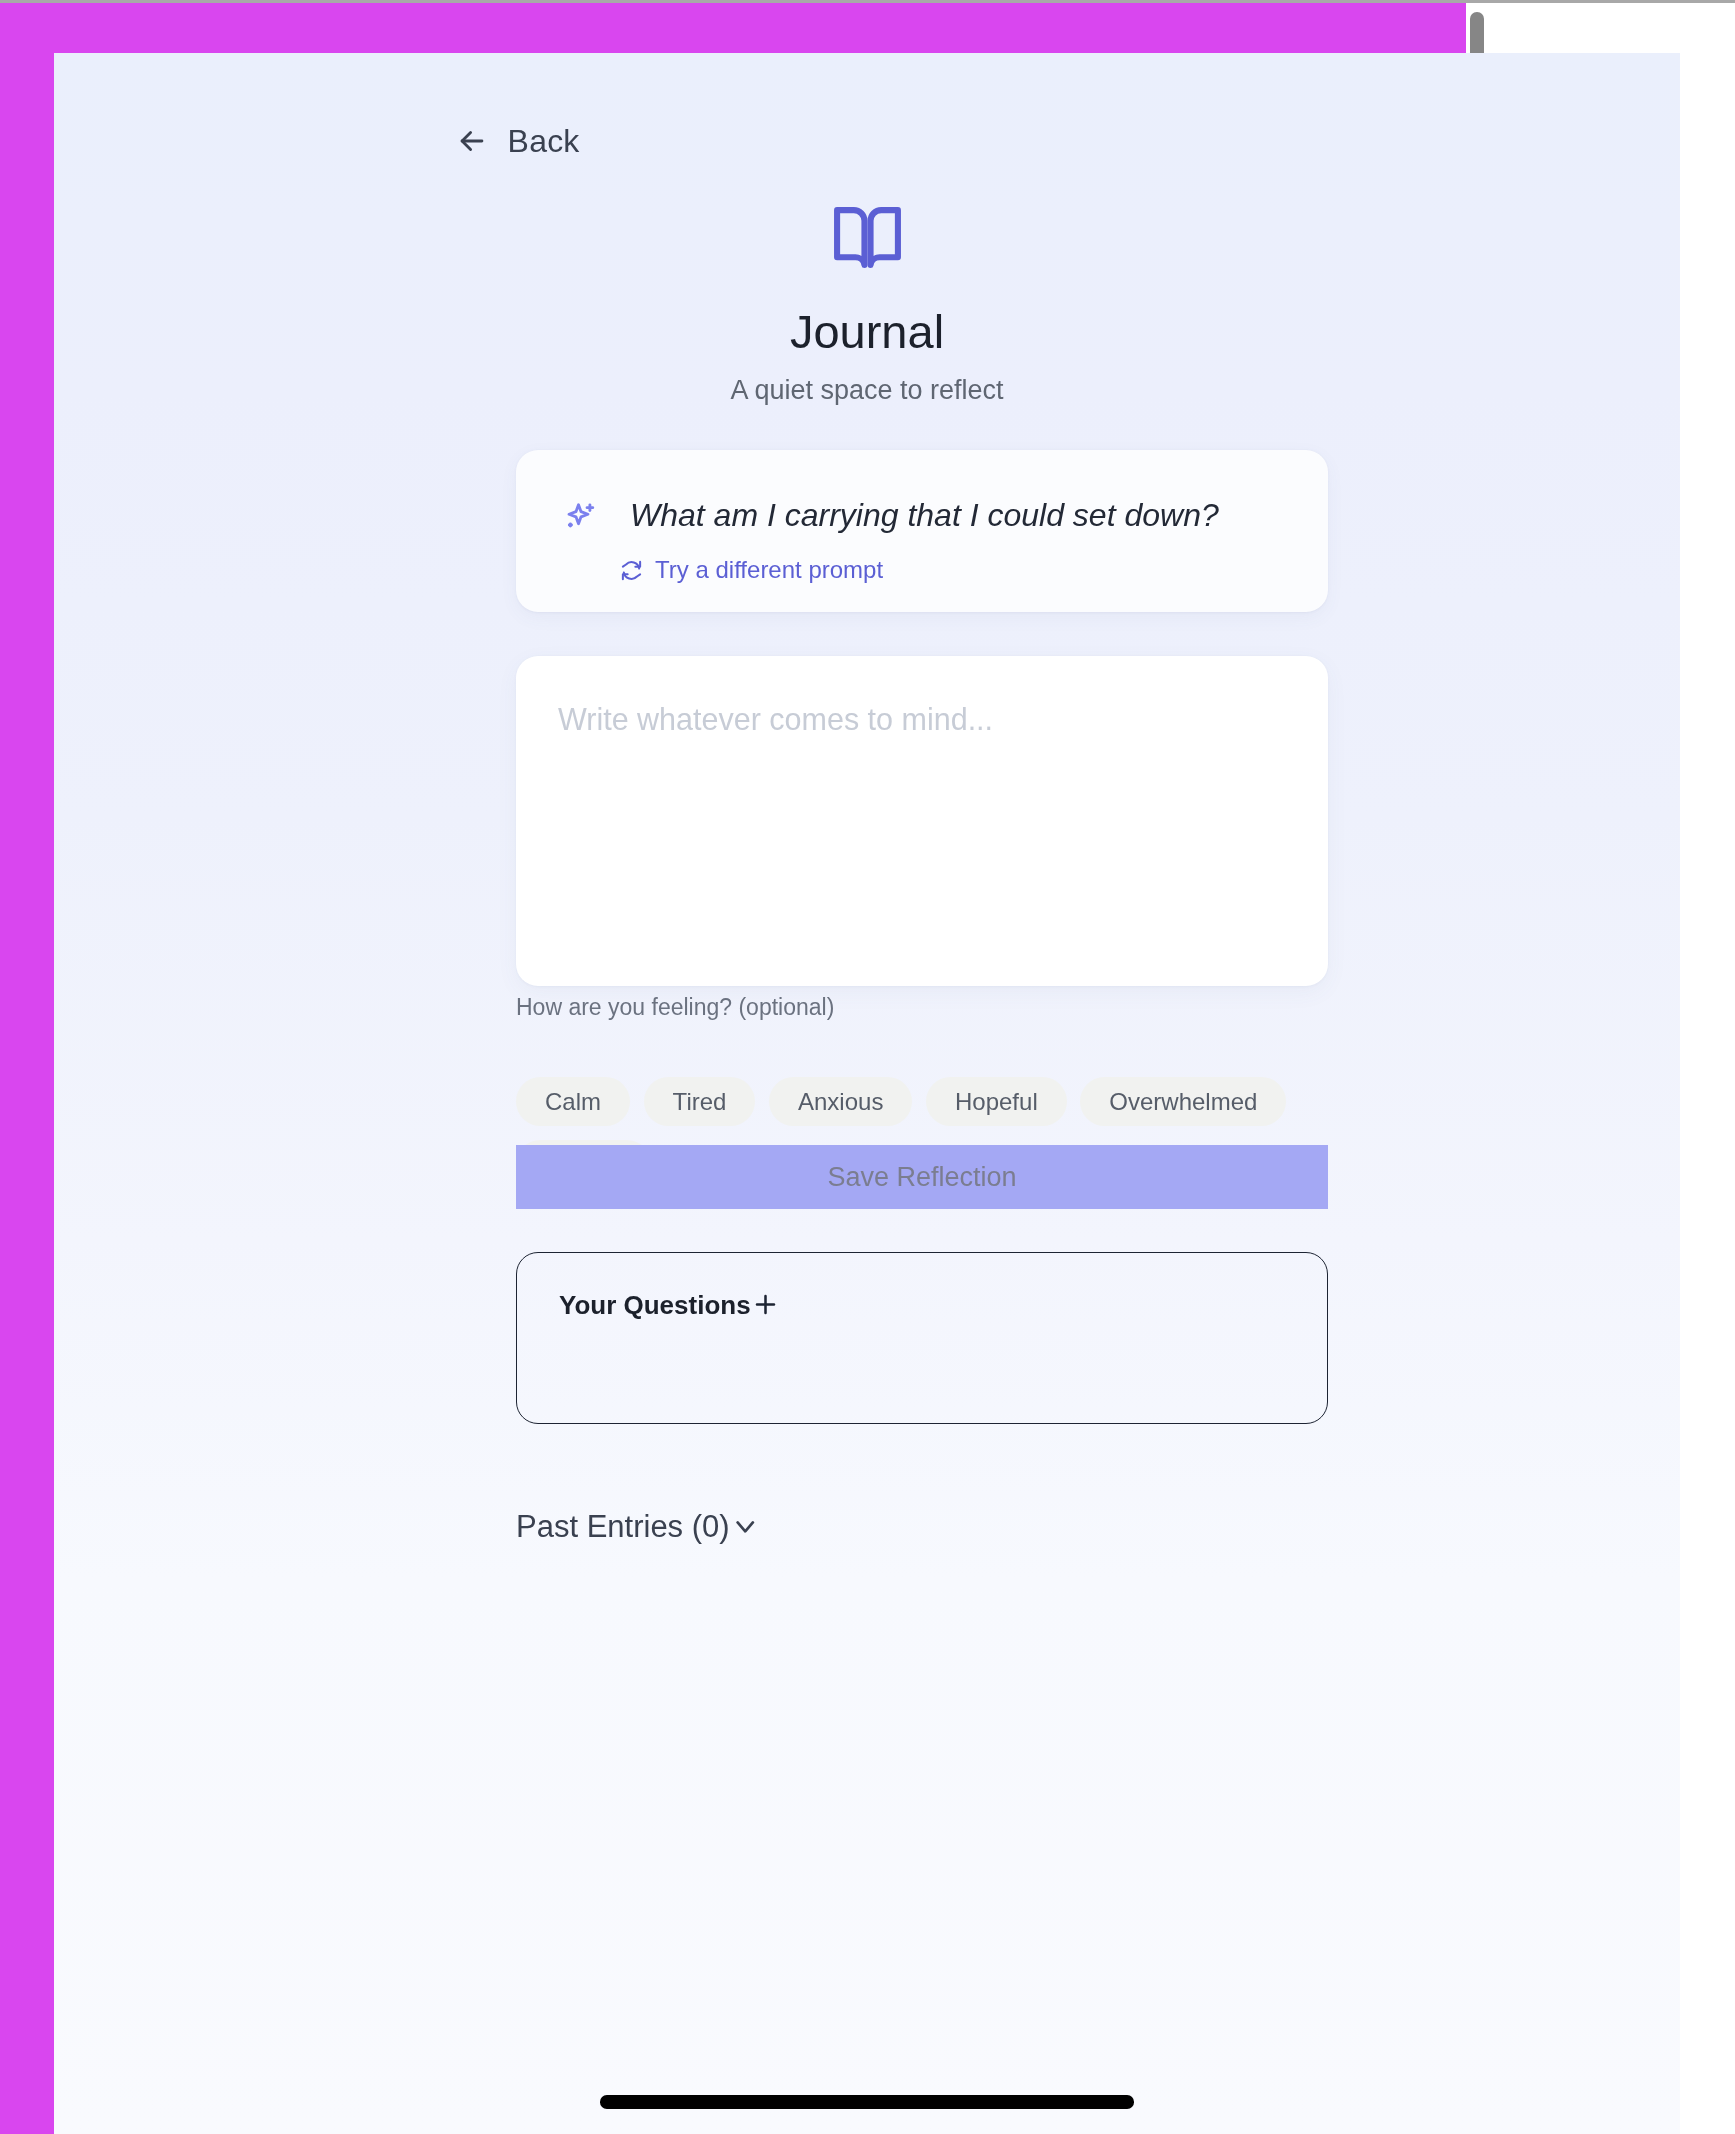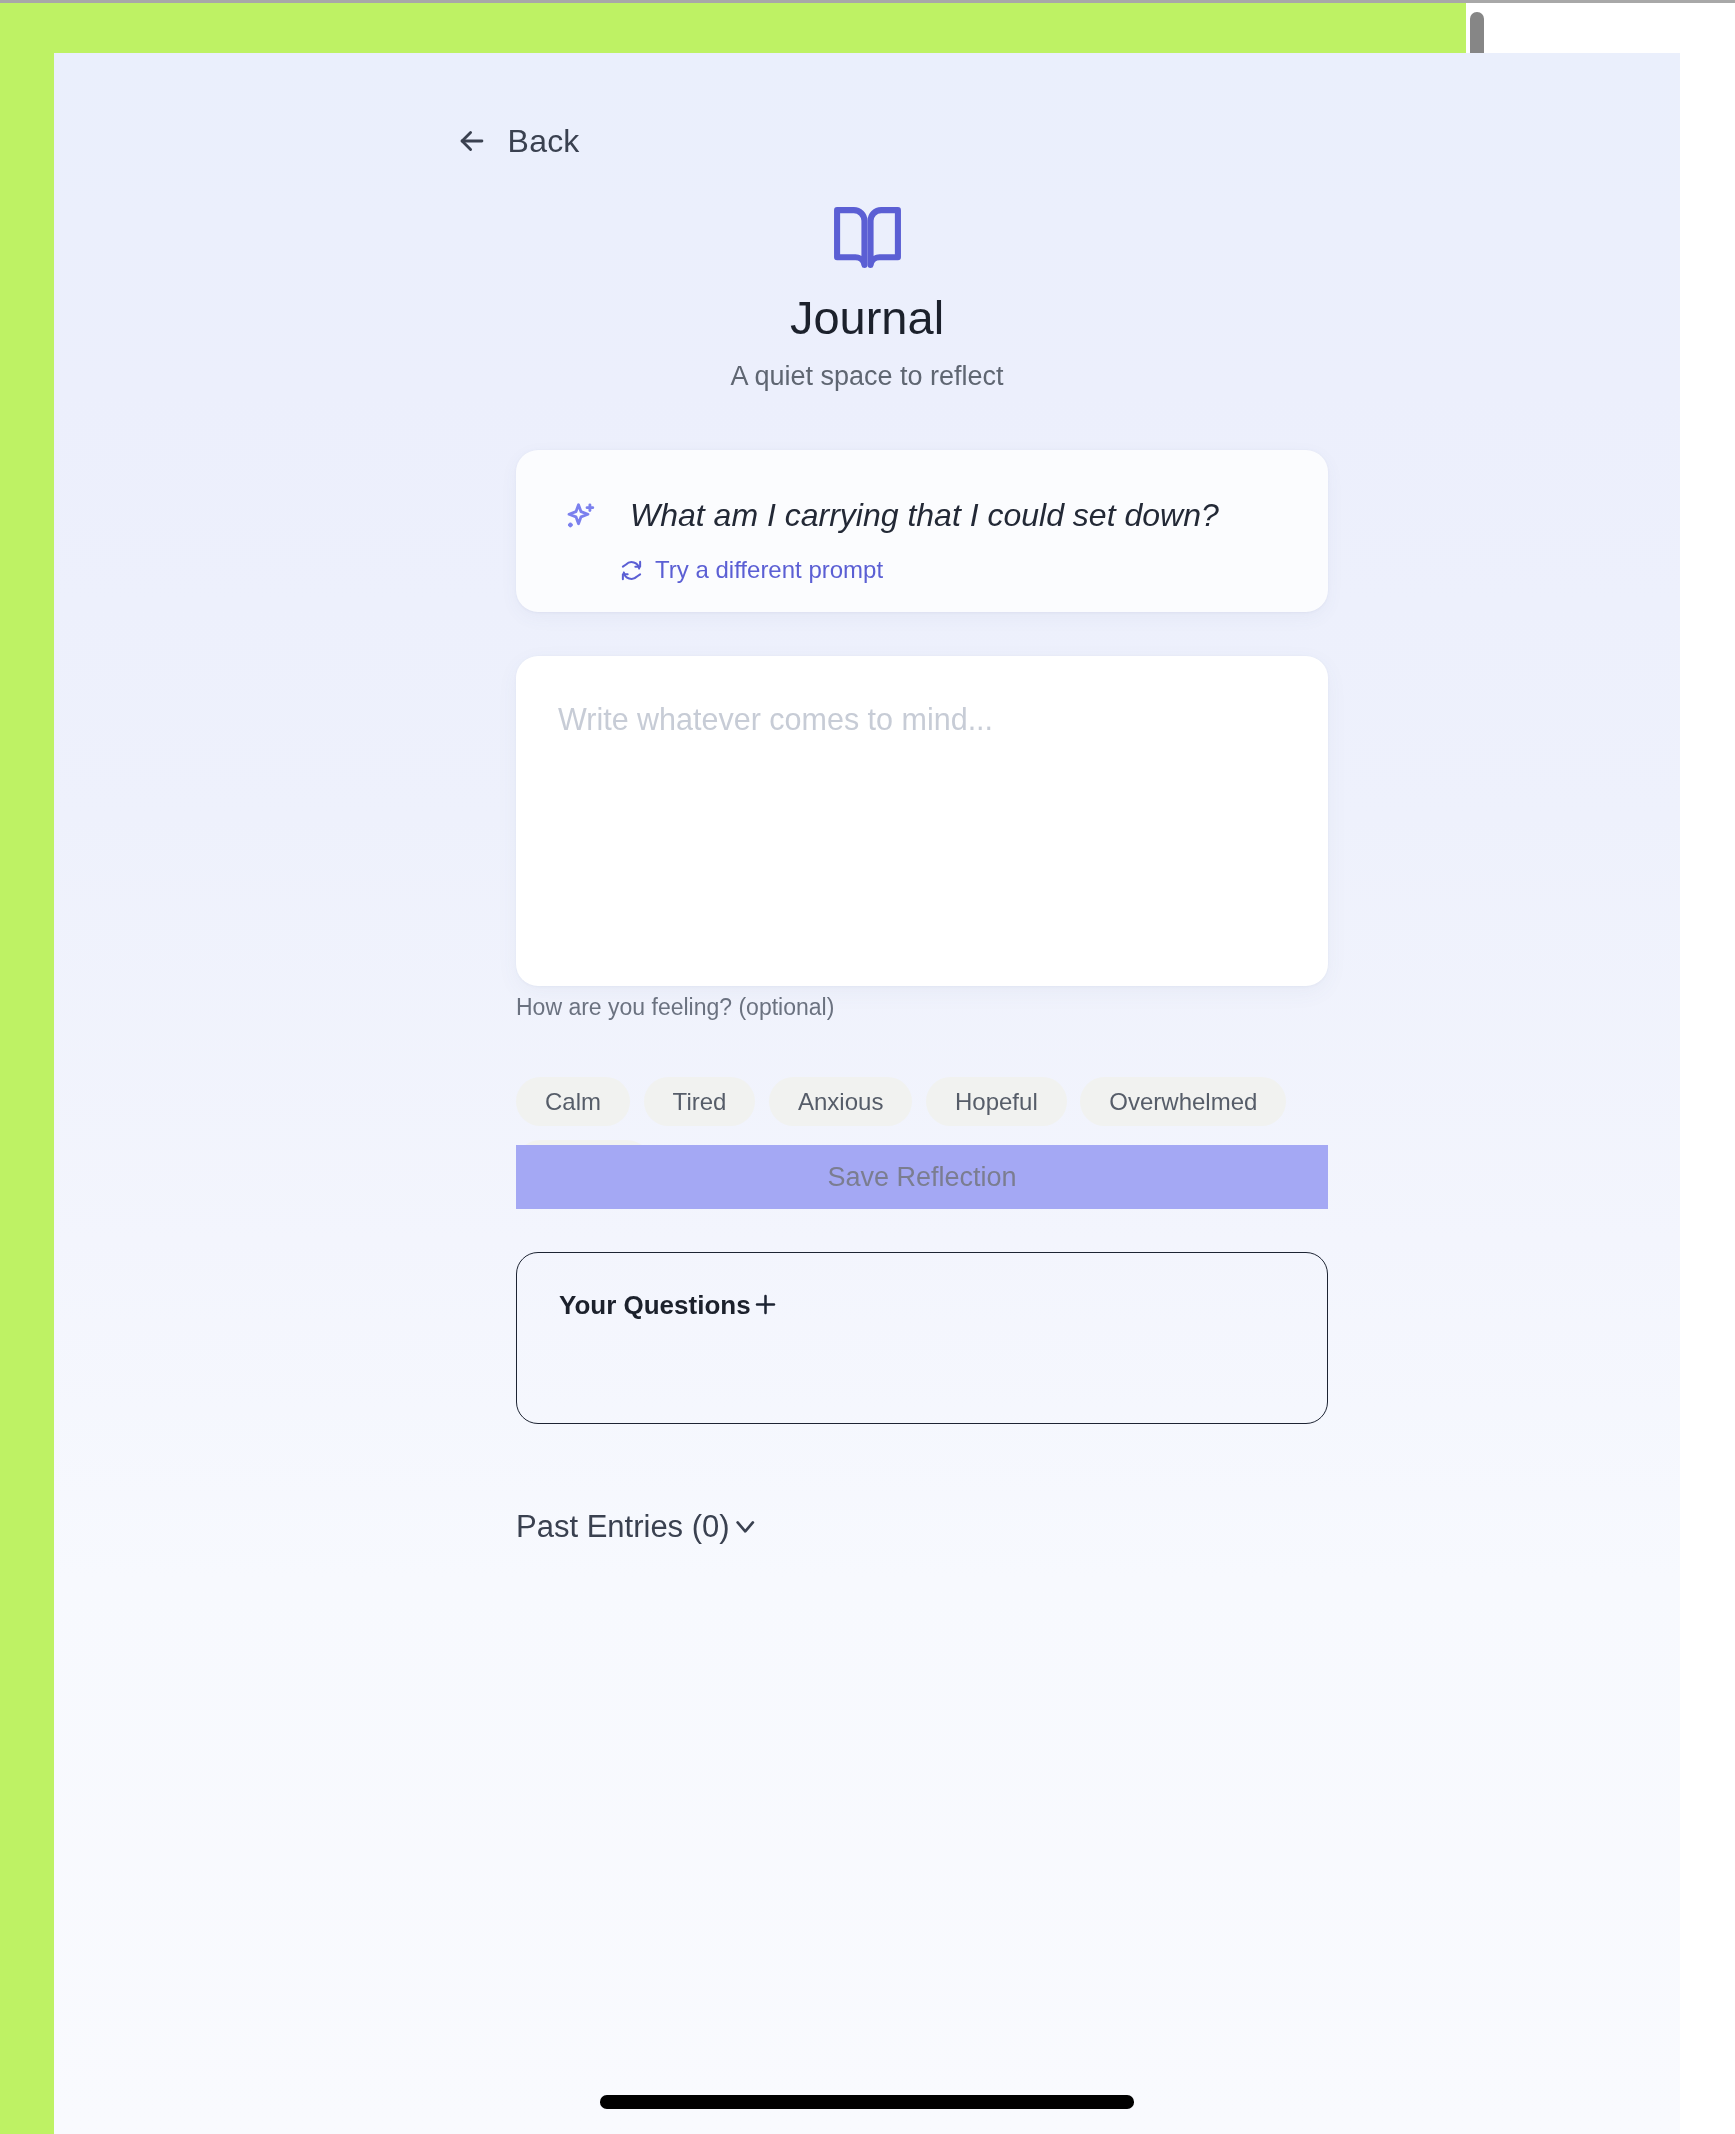--- a/index.html
+++ b/index.html
@@ -9,21 +9,21 @@
     width: 1736px;
     height: 2134px;
     overflow: hidden;
     font-family: "Liberation Sans", sans-serif;
   }
 
   #viewport {
     position: relative;
     width: 1488px;
     height: 2134px;
-    background: #bef264;
+    background: #d946ef;
   }
 
   
   .top-rule {
     position: absolute;
     top: 0;
     left: 0;
     width: 1736px;
     height: 3.4px;
     background: #a8a8a8;
@@ -96,21 +96,21 @@
     width: 1626px;
     text-align: center;
   }
   .book-icon {
     display: block;
     margin: 0 auto;
     width: 73px;
     height: 73px;
   }
   .app-title {
-    margin-top: 18px;
+    margin-top: 32px;
     font-size: 47px;
     color: #1c212c;
     font-weight: 400;
     line-height: 1.1;
   }
   .app-subtitle {
     margin-top: 18.6px;
     font-size: 27px;
     color: #5f6672;
     font-weight: 400;

